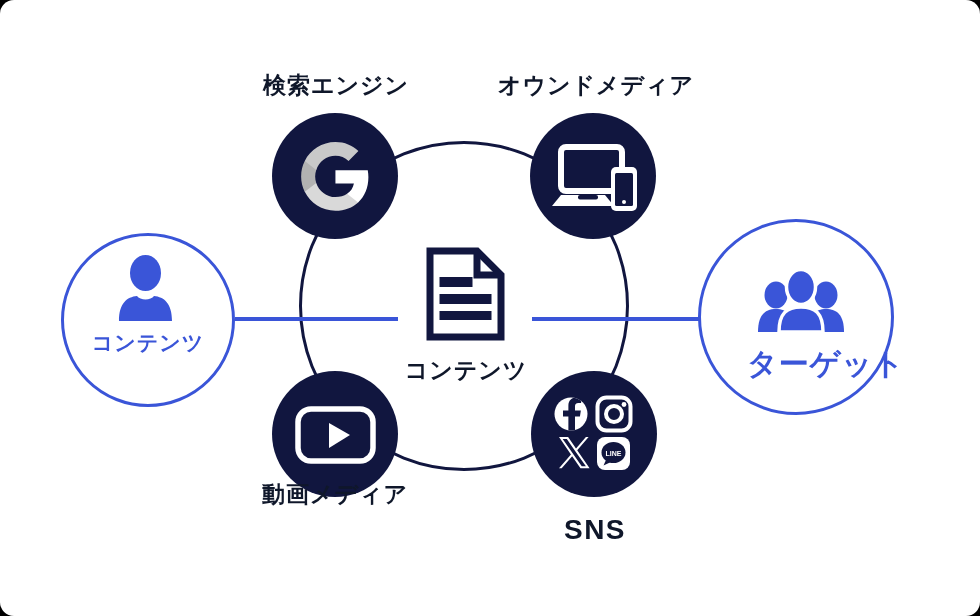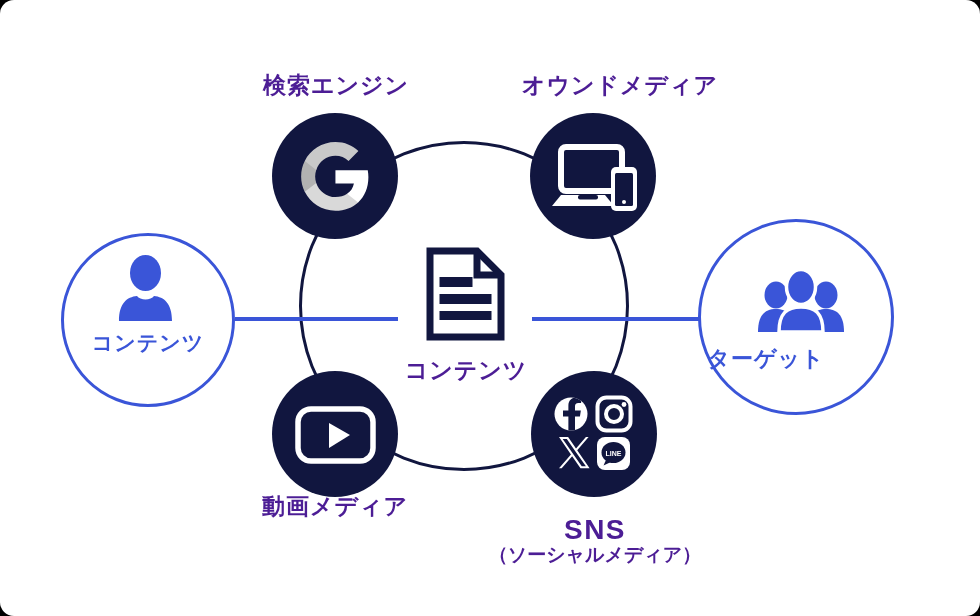--- a/index.html
+++ b/index.html
@@ -1,56 +1,56 @@
 <!DOCTYPE html>
 <html><head>
 <meta charset="utf-8">
 <style>
   html,body{margin:0;padding:0;background:#000;}
   body{font-family:"Liberation Sans","DejaVu Sans",sans-serif;}
   .canvas{position:relative;width:980px;height:616px;background:#fff;border-radius:14px;overflow:hidden;}
 
   
   .abs{position:absolute;}
-  .lbl{position:absolute;text-align:center;font-weight:700;color:#4c1d95;letter-spacing:1px;}
+  .lbl{position:absolute;text-align:center;font-weight:700;color:#0f172a;letter-spacing:1px;}
   .lbl-top{top:70px;width:200px;font-size:23px;}
   .blue{color:#3A55D8;}
 
   
   .ring{left:299px;top:141px;width:330px;height:330px;border:3px solid #11163F;border-radius:50%;box-sizing:border-box;}
 
   
   .arrow-line{left:235px;top:317px;width:478px;height:4px;background:#3A55D8;}
   .arrow-head{left:710px;top:308px;width:0;height:0;border-left:25px solid #3A55D8;border-top:11px solid transparent;border-bottom:11px solid transparent;}
 
   
   .circle-editor{left:61px;top:233px;width:174px;height:174px;border:3px solid #3A55D8;border-radius:50%;background:#fff;box-sizing:border-box;}
   .circle-target{left:698px;top:219px;width:196px;height:196px;border:3px solid #3A55D8;border-radius:50%;background:#fff;box-sizing:border-box;}
   .editor-label{left:61px;top:328px;width:174px;font-size:21px;line-height:29px;}
-  .target-label{left:668px;top:344px;width:196px;font-size:22px;}
+  .target-label{left:728px;top:344px;width:196px;font-size:30px;}
   .person-svg{left:117px;top:253px;}
   .group-svg{left:756px;top:268px;}
 
   
   .media{width:126px;height:126px;}
   .m-google{left:272px;top:113px;}
   .m-devices{left:530px;top:113px;}
   .m-youtube{left:272px;top:371px;}
   .m-sns{left:531px;top:371px;}
 
   
   .doc-box{left:398px;top:240px;width:134px;height:116px;background:#fff;display:flex;justify-content:center;}
   .doc-box svg{margin-top:6px;}
   .content-label{left:384px;top:355px;width:164px;font-size:23px;}
 
-  .lbl-video{top:491px;left:235px;width:200px;font-size:23px;}
+  .lbl-video{top:479px;left:235px;width:200px;font-size:23px;}
   .lbl-sns{top:514px;left:495px;width:200px;font-size:28px;letter-spacing:1.5px;}
   .lbl-sns-sub{top:542px;left:470px;width:250px;font-size:19px;letter-spacing:0;}
   .lbl-search{left:236px;}
-  .lbl-owned{left:520px;}
+  .lbl-owned{left:496px;}
 </style>
 </head>
 <body>
 
 <div class="canvas">
 
   <div class="abs ring"></div>
 
   <div class="abs arrow-line"></div>
   <div class="abs arrow-head"></div>
@@ -121,21 +121,20 @@
       <path d="M55 5 V29 H79" fill="none" stroke="#11163F" stroke-width="7"></path>
       <rect x="17.5" y="31" width="33" height="10" fill="#11163F"></rect>
       <rect x="17.5" y="48" width="52" height="10" fill="#11163F"></rect>
       <rect x="17.5" y="65" width="52" height="9" fill="#11163F"></rect>
     </svg>
   </div>
   <div class="lbl content-label">コンテンツ</div>
 
   <div class="lbl lbl-video">動画メディア</div>
   <div class="lbl lbl-sns">SNS</div>
-  <div class="lbl lbl-sns-sub">（ソーシャルメディア）</div>
 
   <div class="abs circle-editor"></div>
   <svg class="abs person-svg" width="57" height="68" viewBox="0 0 57 68">
     <ellipse cx="28.5" cy="20" rx="15.5" ry="18" fill="#3A55D8"></ellipse>
     <path d="M2 68 C2 50 10 44 20 43 C23 47.5 34 47.5 37 43 C47 44 55 50 55 68 Z" fill="#3A55D8"></path>
   </svg>
   <div class="lbl blue editor-label">
     <div>コンテンツ</div>
   </div>
 

